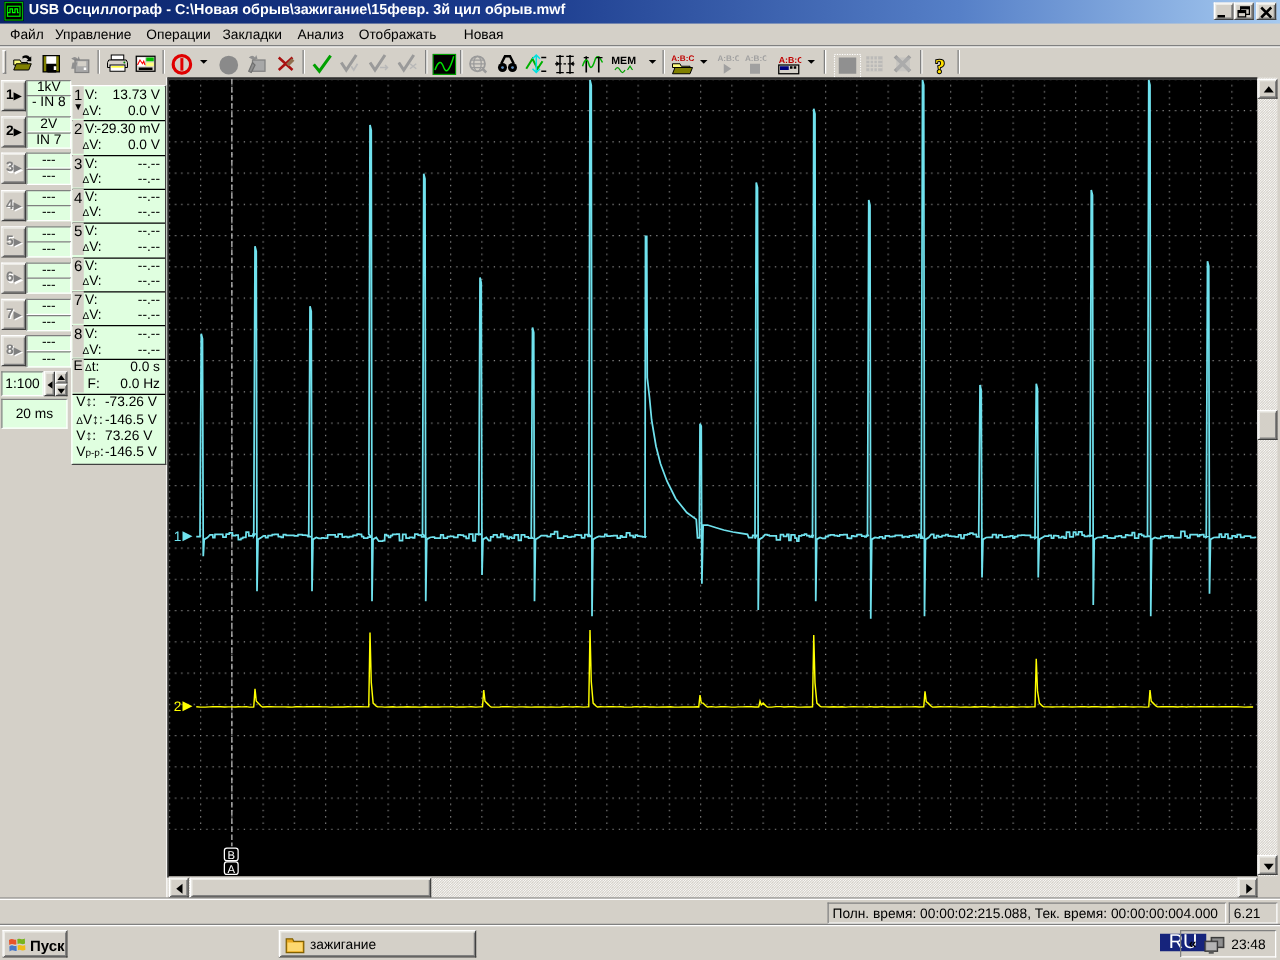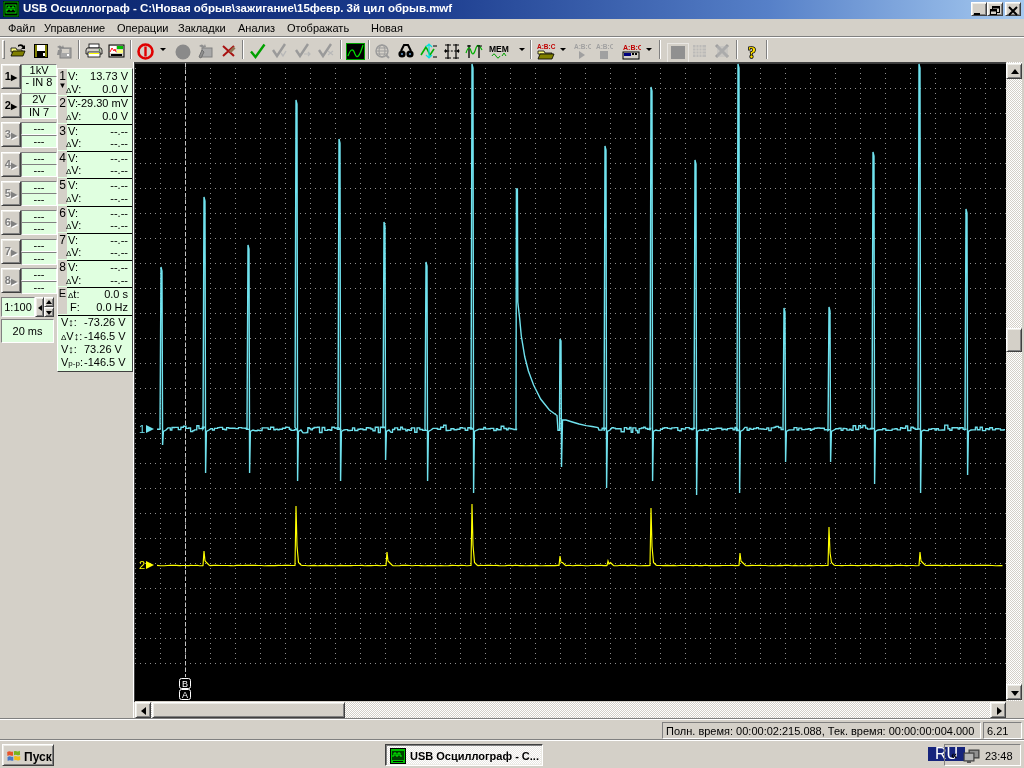--- a/index.html
+++ b/index.html
@@ -448,29 +448,26 @@
       <svg class="tkico" style="left:3px;top:3px" width="17" height="16" viewBox="0 0 17 16">
         <g transform="rotate(-3 8 8)">
           <path d="M1.5 3.5 Q3.5 2.2 5 3 Q6.5 3.8 7.6 3.2 L7.6 7.4 Q6.5 8 5 7.2 Q3.5 6.4 1.5 7.7 Z" fill="#e8542a"></path>
           <path d="M8.6 3 Q10 2.4 11.5 3.1 Q13.2 3.9 15 2.9 L15 7 Q13.2 8 11.5 7.2 Q10 6.5 8.6 7.2 Z" fill="#78b41e"></path>
           <path d="M1.5 8.9 Q3.5 7.6 5 8.4 Q6.5 9.2 7.6 8.6 L7.6 12.8 Q6.5 13.4 5 12.6 Q3.5 11.8 1.5 13.1 Z" fill="#4878c8"></path>
           <path d="M8.6 8.4 Q10 7.8 11.5 8.5 Q13.2 9.3 15 8.3 L15 12.4 Q13.2 13.4 11.5 12.6 Q10 11.9 8.6 12.6 Z" fill="#f0bc18"></path>
         </g>
       </svg>
       <span class="tktxt" style="left:21px;font-weight:bold;font-size:12px">Пуск</span>
     </div>
-<div class="tkbtn active" style="left:385px;width:158px">
+<div class="tkbtn" style="left:223px;width:158px">
       <svg class="tkico" width="16" height="16" viewBox="0 0 16 16">
-        <rect width="16" height="16" fill="#000"></rect>
-        <rect x="1" y="1" width="14" height="14" fill="#00c000"></rect>
-        <rect x="2" y="3" width="12" height="9" fill="#004000"></rect>
-        <path d="M2 8 l2 0 0 -3 2 0 0 3 2 0 0 -3 2 0 0 3 2 0" stroke="#00ff00" fill="none"></path>
-        <rect x="3" y="13" width="10" height="1" fill="#000"></rect>
-      </svg>
-      <span class="tktxt">USB Осциллограф - C...</span>
+        <path d="M1 3 l5 0 1 2 8 0 0 9 -14 0 z" fill="#e8a820" stroke="#806000"></path>
+        <path d="M2 6 l12 0 0 7 -12 0 z" fill="#fcd870"></path>
+      </svg>
+      <span class="tktxt">зажигание</span>
     </div>
 <div style="position:absolute;left:928px;top:6px;width:37px;height:14px;background:#16247c;color:#fff;font-size:16px;text-align:center;line-height:14px">RU</div>
 <div id="tray" style="left:944px;width:77px">
 <span style="position:absolute;left:6px;top:4px;font-weight:bold">«</span>
 <svg style="position:absolute;left:17px;top:3px" width="18" height="16" viewBox="0 0 18 16">
         <rect x="7" y="2" width="10" height="8" fill="#6a6a6a" stroke="#3a3a3a"></rect>
         <rect x="8" y="3" width="8" height="6" fill="#909090"></rect>
         <rect x="2" y="5" width="10" height="8" fill="#8a8a8a" stroke="#3a3a3a"></rect>
         <rect x="3" y="6" width="8" height="6" fill="#b4b4b4"></rect>
         <rect x="5" y="13" width="4" height="2" fill="#555"></rect>

